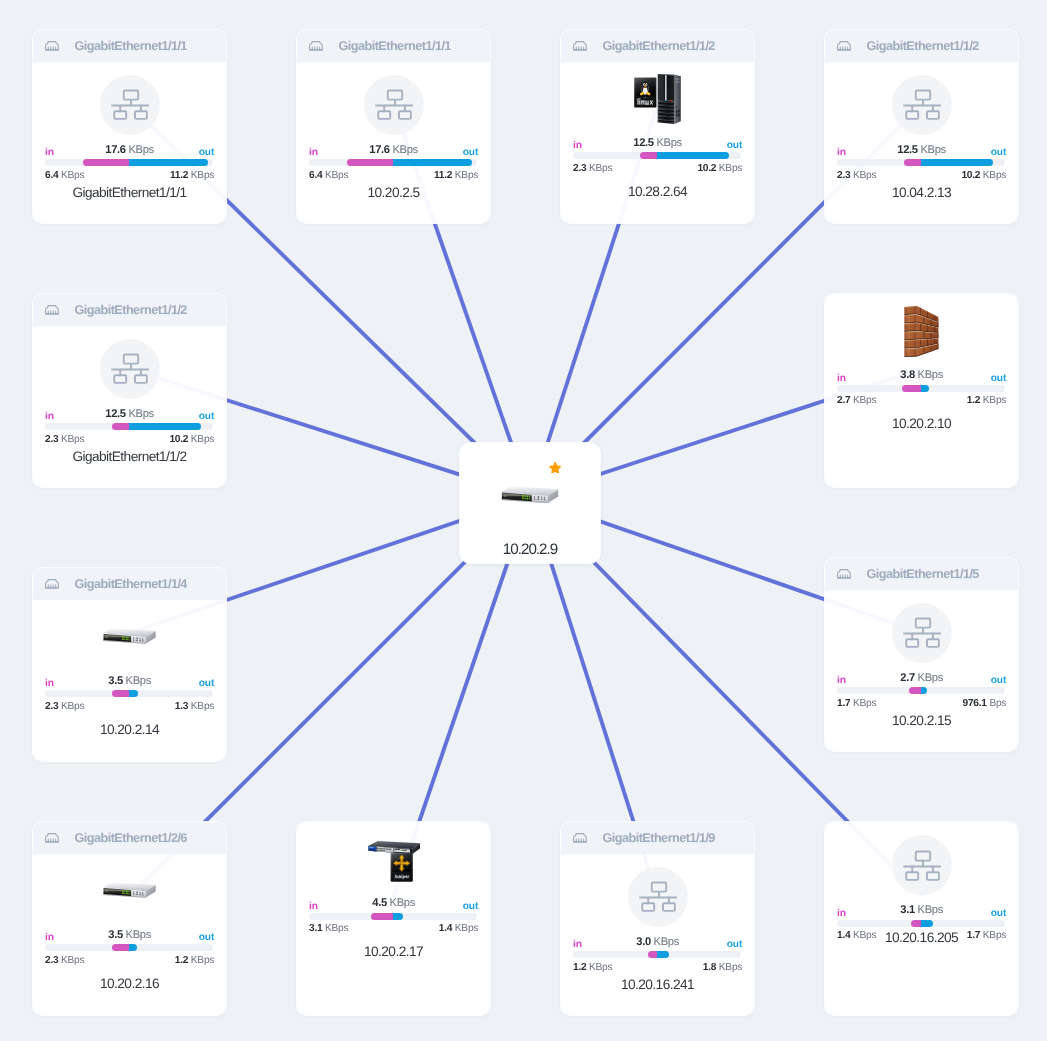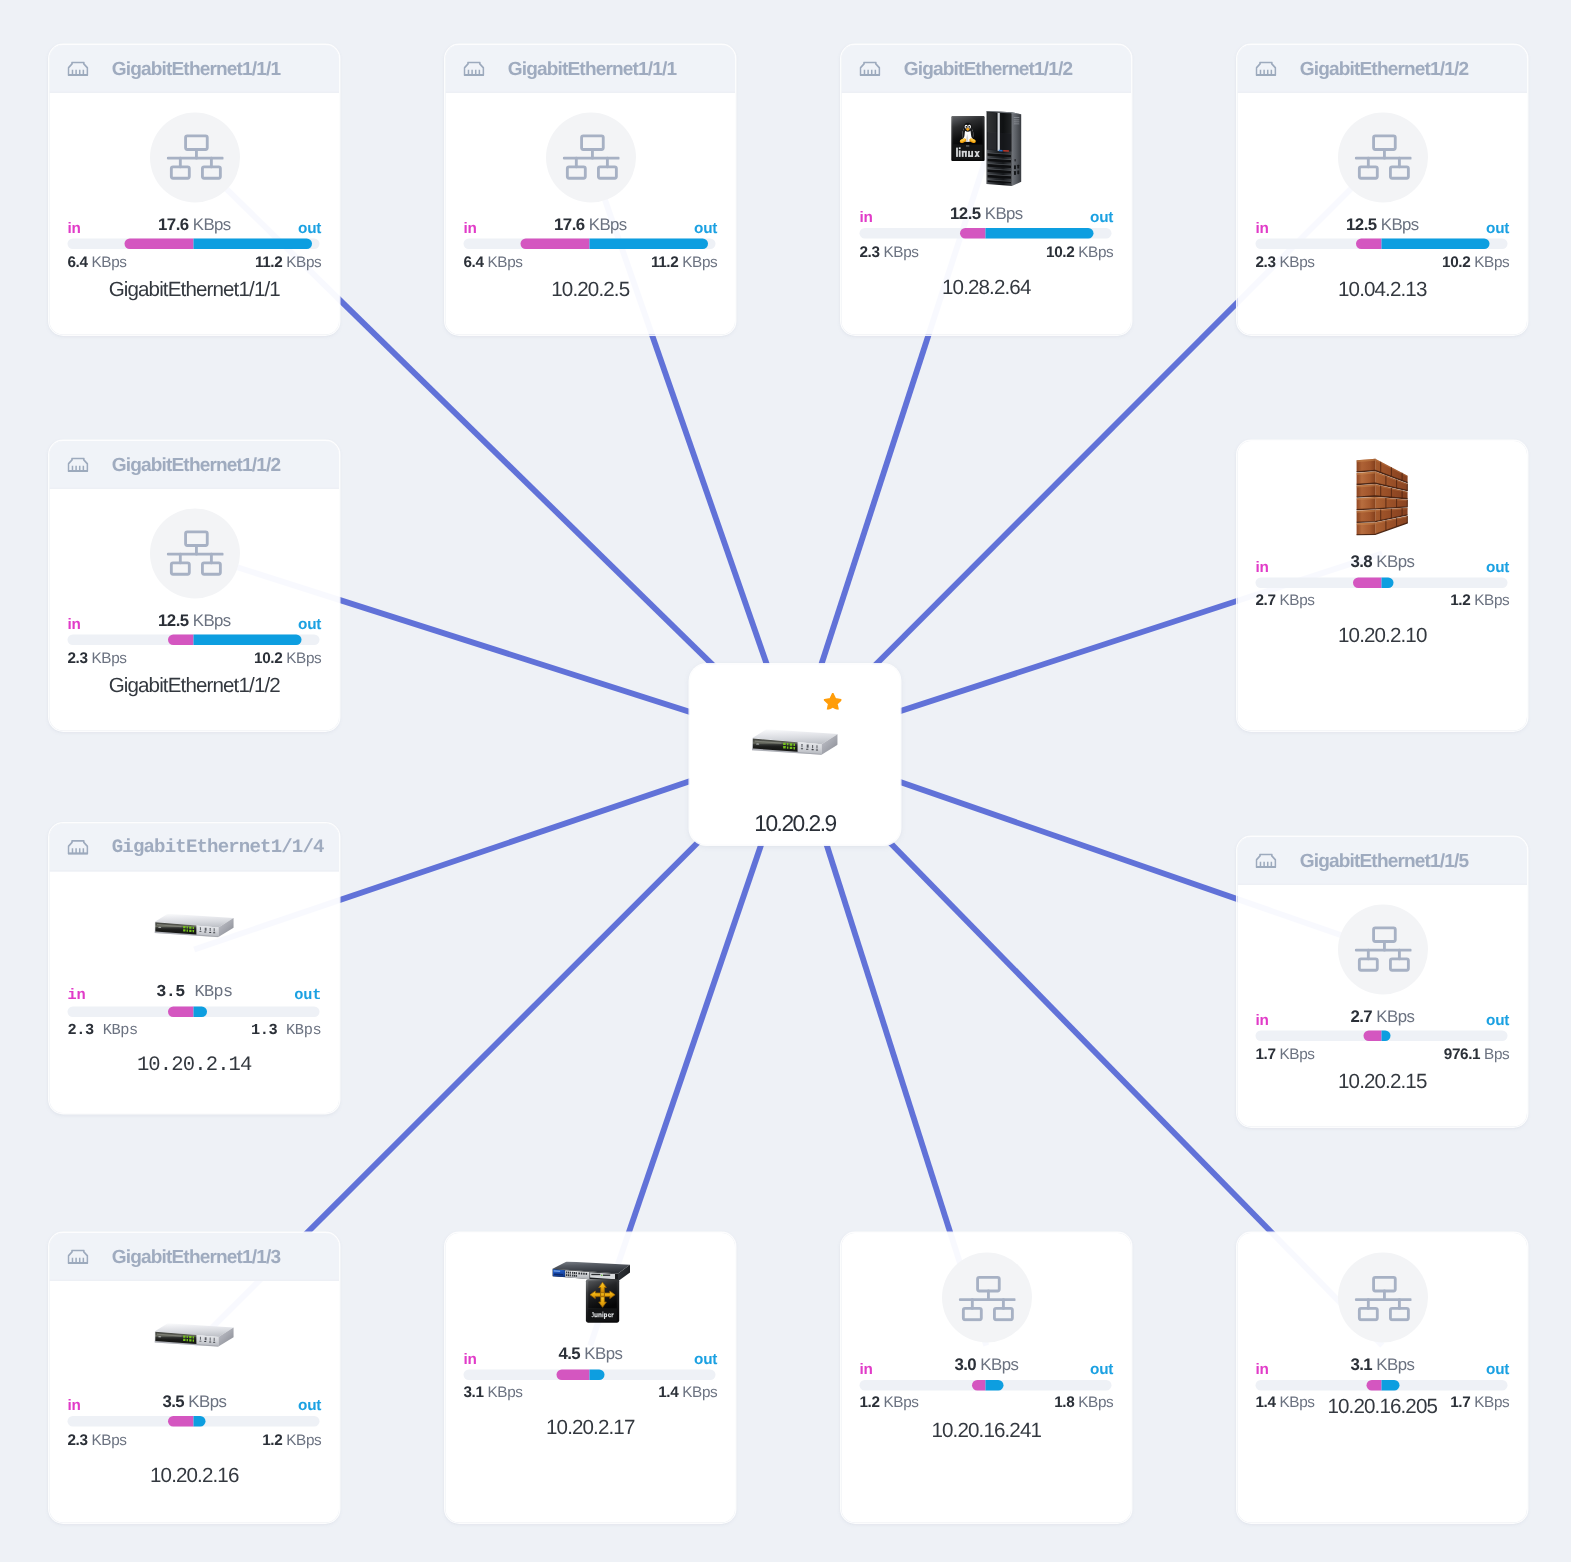--- a/index.html
+++ b/index.html
@@ -511,21 +511,21 @@
               <div class="fill-out" style="left:84.1px;width:8.496px"></div>
             </div>
             <div class="meter-bot">
               <span><b>2.7</b> <span>KBps</span></span>
               <span><b>1.2</b> <span>KBps</span></span>
             </div>
           </div>
           <div class="node-label" style="top:122.1px">10.20.2.10</div>
         </div>
       </div>
-      <div class="iface-card" style="left: 33px; top: 549px; font-family: Liberation Mono, monospace;">
+      <div class="iface-card" style="left: 33px; top: 568px;">
         <div class="card-head">
           <svg viewBox="0 0 138 96" class="eth-icon">
             <path d="M6 90 V42 L30 16 V6 H108 V16 L132 42 V90 Z" fill="none" stroke="#9daabd" stroke-width="11" stroke-linejoin="round" stroke-linecap="round"></path>
             <g stroke="#9daabd" stroke-width="10" stroke-linecap="butt">
               <path d="M33 54 V86"></path>
               <path d="M57 54 V86"></path>
               <path d="M81 54 V86"></path>
               <path d="M105 54 V86"></path>
             </g>
             <path d="M8 89 H130" stroke="#9daabd" stroke-width="12" stroke-linecap="round"></path>
@@ -674,21 +674,21 @@
           <svg viewBox="0 0 138 96" class="eth-icon">
             <path d="M6 90 V42 L30 16 V6 H108 V16 L132 42 V90 Z" fill="none" stroke="#9daabd" stroke-width="11" stroke-linejoin="round" stroke-linecap="round"></path>
             <g stroke="#9daabd" stroke-width="10" stroke-linecap="butt">
               <path d="M33 54 V86"></path>
               <path d="M57 54 V86"></path>
               <path d="M81 54 V86"></path>
               <path d="M105 54 V86"></path>
             </g>
             <path d="M8 89 H130" stroke="#9daabd" stroke-width="12" stroke-linecap="round"></path>
           </svg>
-          <div class="card-head-title">GigabitEthernet1/1/3</div>
+          <div class="card-head-title">GigabitEthernet1/2/6</div>
         </div>
         <div class="card-body">
           <div class="icon-slot img">
             <div class="dev-img">
               <svg width="52.7" height="16.985191637630663" viewBox="0 0 574 185" style="display:block">
                 <defs>
                   <linearGradient id="swTopa2" x1="0.2" y1="0" x2="0.35" y2="1">
                     <stop offset="0" stop-color="#fafbfc"></stop>
                     <stop offset="0.28" stop-color="#eaebef"></stop>
                     <stop offset="0.62" stop-color="#d8dadf"></stop>
@@ -881,20 +881,33 @@
             </div>
             <div class="meter-bot">
               <span><b>3.1</b> <span>KBps</span></span>
               <span><b>1.4</b> <span>KBps</span></span>
             </div>
           </div>
           <div class="node-label" style="top:122.1px">10.20.2.17</div>
         </div>
       </div>
       <div class="iface-card" style="left: 561px; top: 822px;">
+        <div class="card-head">
+          <svg viewBox="0 0 138 96" class="eth-icon">
+            <path d="M6 90 V42 L30 16 V6 H108 V16 L132 42 V90 Z" fill="none" stroke="#9daabd" stroke-width="11" stroke-linejoin="round" stroke-linecap="round"></path>
+            <g stroke="#9daabd" stroke-width="10" stroke-linecap="butt">
+              <path d="M33 54 V86"></path>
+              <path d="M57 54 V86"></path>
+              <path d="M81 54 V86"></path>
+              <path d="M105 54 V86"></path>
+            </g>
+            <path d="M8 89 H130" stroke="#9daabd" stroke-width="12" stroke-linecap="round"></path>
+          </svg>
+          <div class="card-head-title">GigabitEthernet1/1/9</div>
+        </div>
         <div class="card-body">
           <div class="icon-slot circle">
             <div class="circle-icon">
               <svg viewBox="0 0 40 33">
                 <g fill="none" stroke="#a7b1c4" stroke-width="2" stroke-linejoin="round">
                   <rect x="13.4" y="1.6" width="15.2" height="9.6" rx="1.2"></rect>
                   <rect x="3.4" y="23.4" width="12.6" height="8.0" rx="1.2"></rect>
                   <rect x="25.2" y="23.4" width="12.6" height="8.0" rx="1.2"></rect>
                 </g>
                 <g stroke="#a7b1c4" stroke-width="2" stroke-linecap="round">

